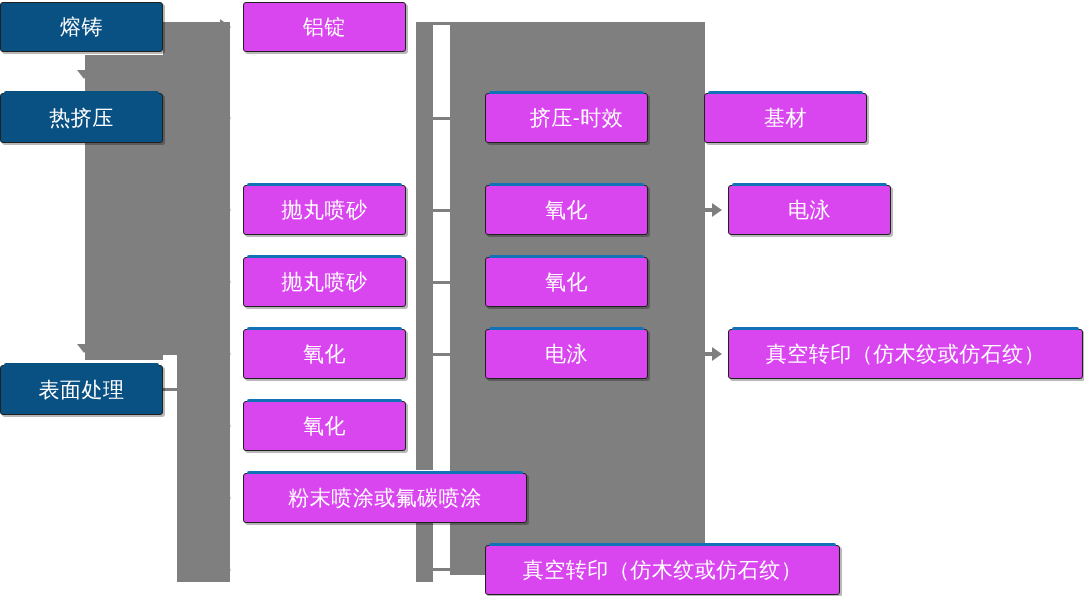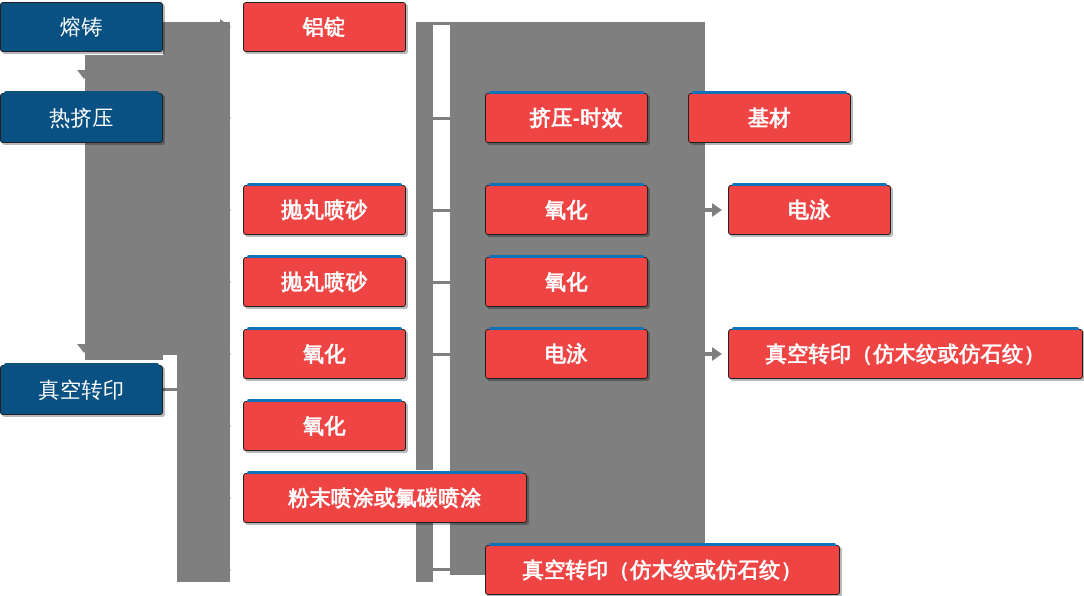--- a/index.html
+++ b/index.html
@@ -45,21 +45,21 @@
     display:flex;align-items:center;justify-content:center;
     color:#ffffff;
     font-size:21px;
     letter-spacing:.5px;
     border-radius:3px;
     border:1px solid #20201f;
     box-shadow:2px 2px 0 rgba(0,0,0,.28);
     white-space:nowrap;
   }
   .box.dark{background:#0a5183;}
-  .box.mid{background:#ef4444;font-weight:bold;}
+  .box.mid{background:#d946ef;}
   .box::before{ 
     content:"";position:absolute;left:3px;right:3px;top:-3px;height:3px;
     background:#1272b8;border-radius:2px 2px 0 0;z-index:-1;
   }
   .box.dark::before{background:#0a5183;}
   .box.nohl::before{display:none;}
 </style>
 </head>
 <body>
 
@@ -105,21 +105,21 @@
     <div class="arrow-tail" style="left:705px;top:208px;width:9px;"></div>
 
     <div class="arrow-r" style="left:712px;top:347px;"></div>
     <div class="arrow-tail" style="left:705px;top:352px;width:9px;"></div>
   </div>
 
   <div class="box dark nohl" style="left:0px;top:2px;width:163px;height:50px;">熔铸</div>
 
   <div class="box dark" style="left:0px;top:93px;width:163px;height:50px;">热挤压</div>
 
-  <div class="box dark" style="left:0px;top:365px;width:163px;height:50px;">真空转印</div>
+  <div class="box dark" style="left:0px;top:365px;width:163px;height:50px;">表面处理</div>
 
   <div class="box mid nohl" style="left:243px;top:2px;width:163px;height:50px;">铝锭</div>
 
 
   <div class="box mid" style="left:243px;top:185px;width:163px;height:50px;">抛丸喷砂</div>
 
   <div class="box mid" style="left:243px;top:257px;width:163px;height:50px;">抛丸喷砂</div>
 
   <div class="box mid" style="left:243px;top:329px;width:163px;height:50px;">氧化</div>
 
@@ -132,19 +132,19 @@
   <div class="box mid" style="left:485px;top:93px;width:163px;height:50px;padding-left:20px;">挤压-时效</div>
 
   <div class="box mid" style="left:485px;top:185px;width:163px;height:50px;">氧化</div>
 
   <div class="box mid" style="left:485px;top:257px;width:163px;height:50px;">氧化</div>
 
   <div class="box mid" style="left:485px;top:329px;width:163px;height:50px;">电泳</div>
 
   <div class="box mid" style="left:485px;top:545px;width:355px;height:50px;">真空转印（仿木纹或仿石纹）</div>
 
-  <div class="box mid" style="left:688px;top:93px;width:163px;height:50px;">基材</div>
+  <div class="box mid" style="left:704px;top:93px;width:163px;height:50px;">基材</div>
 
   <div class="box mid" style="left:728px;top:185px;width:163px;height:50px;">电泳</div>
 
   <div class="box mid" style="left:728px;top:329px;width:355px;height:50px;">真空转印（仿木纹或仿石纹）</div>
 
 </div>
 
 </body></html>

